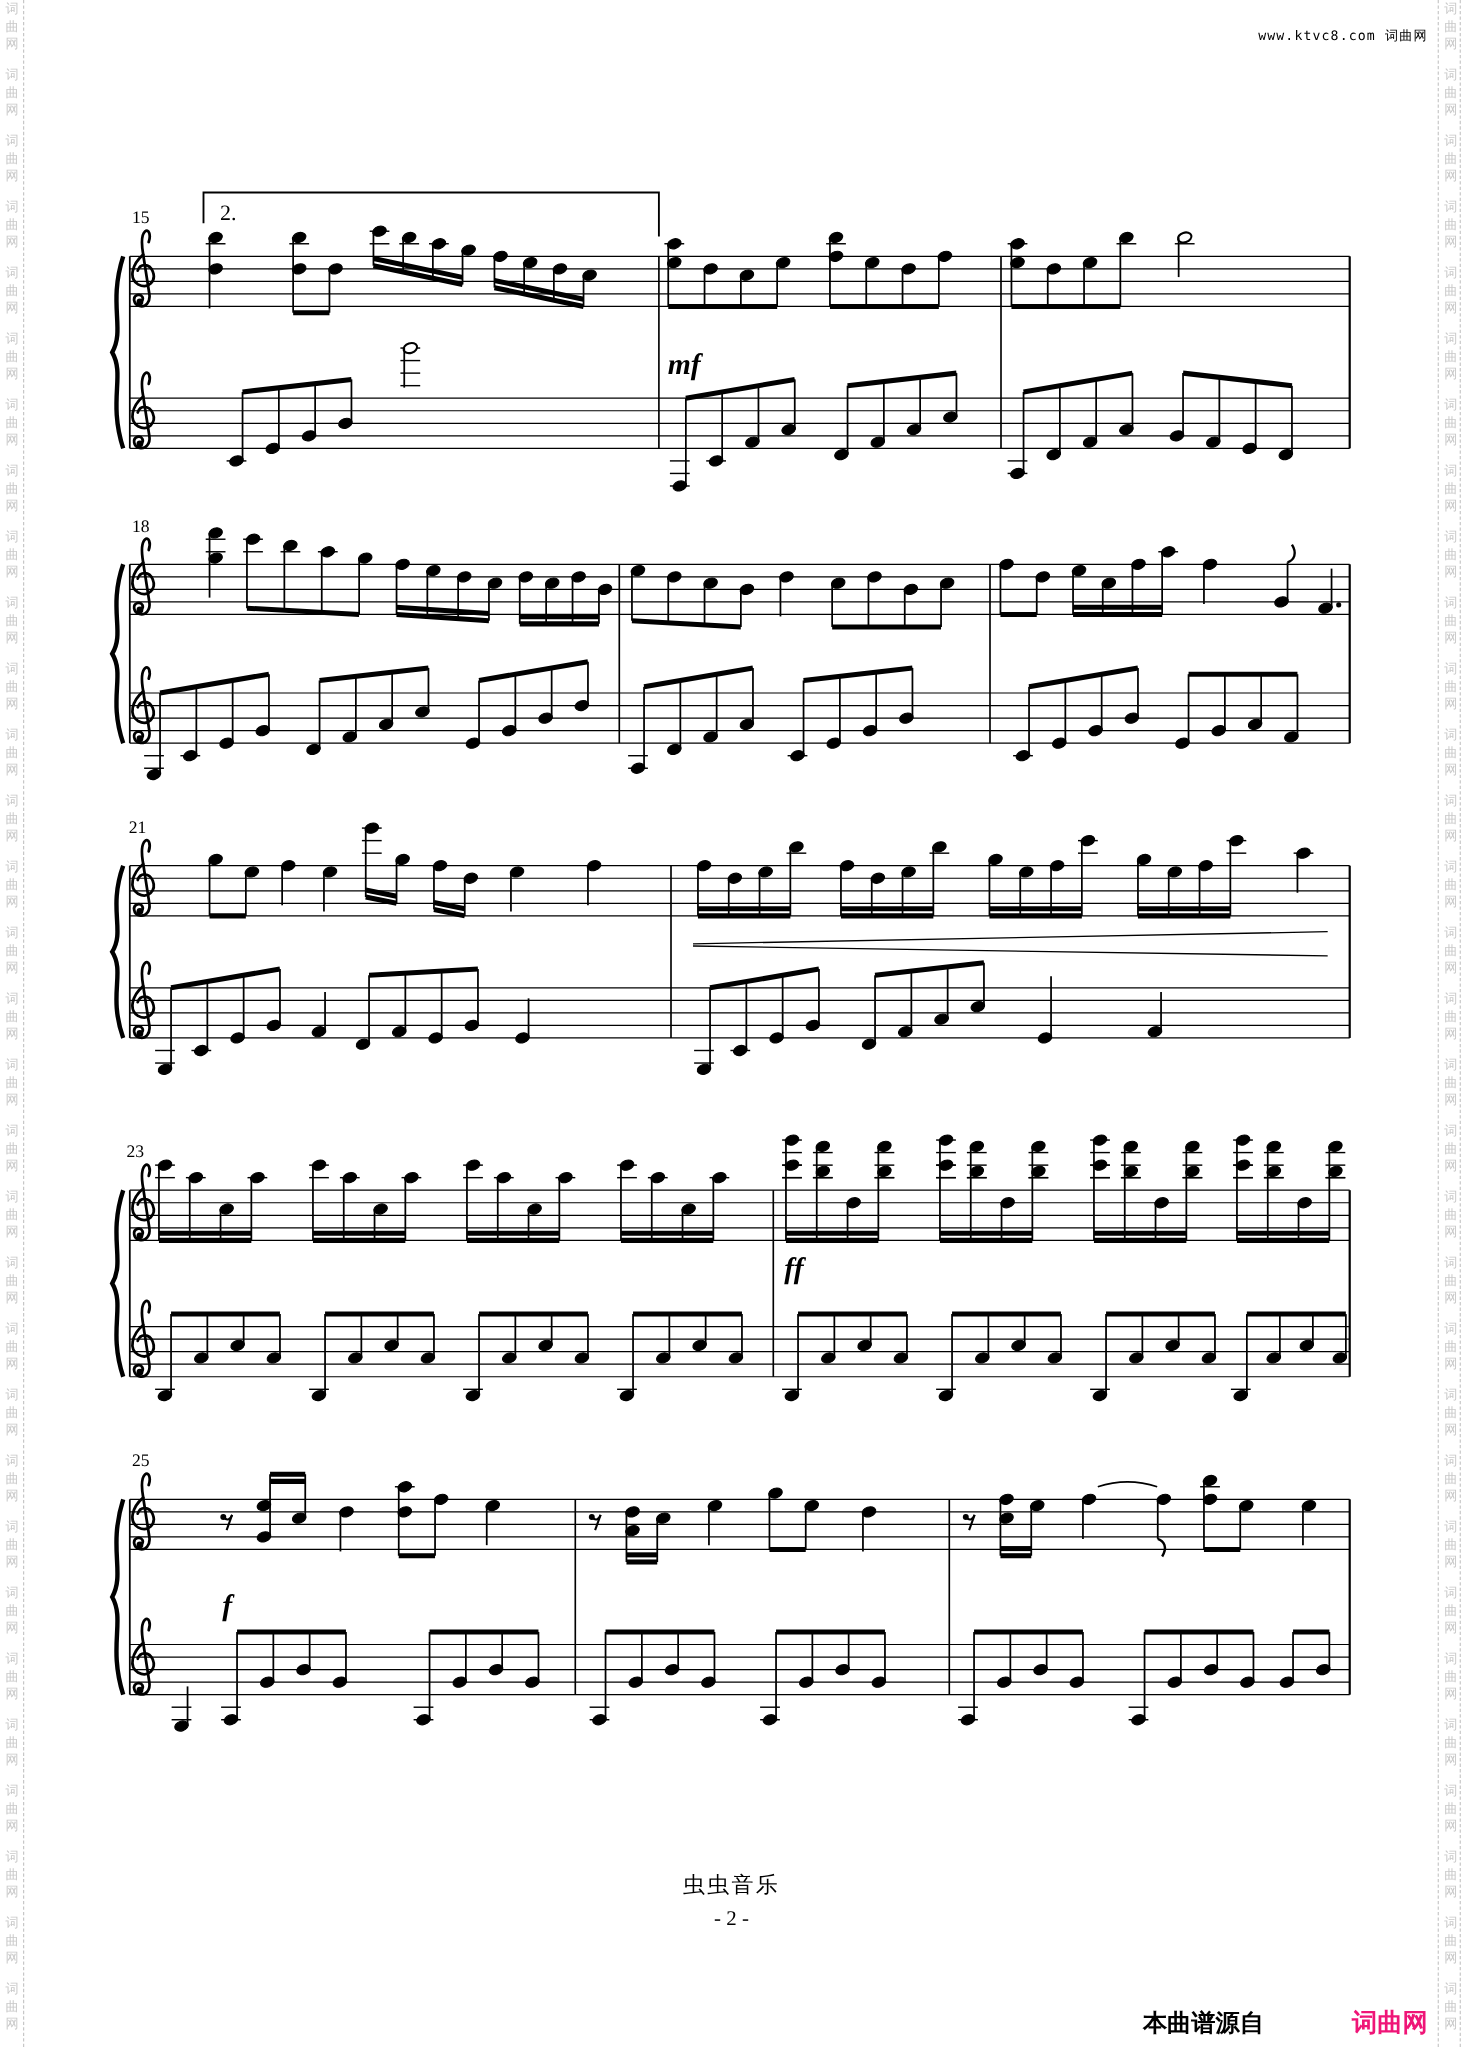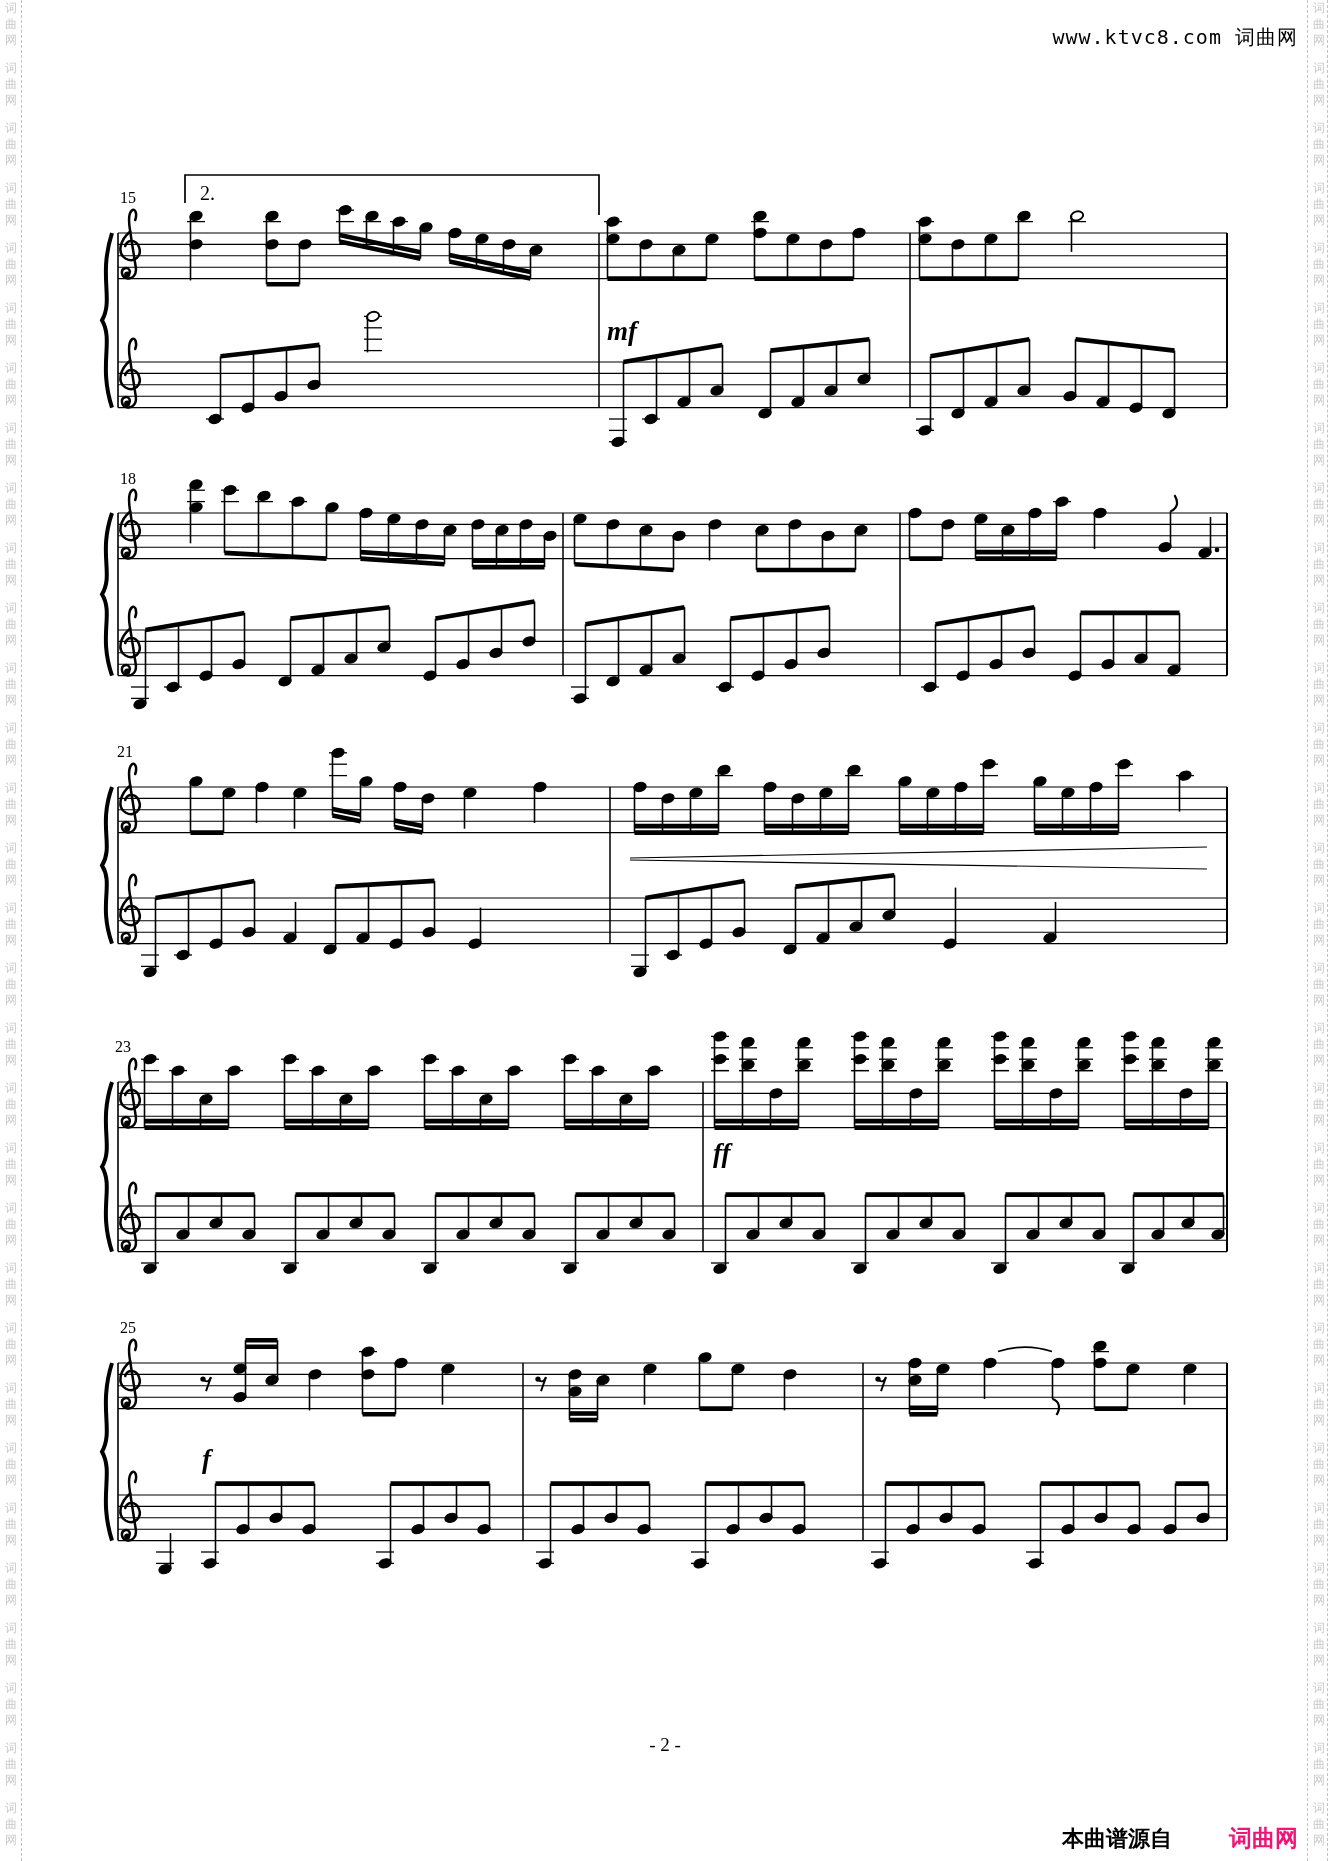--- a/index.html
+++ b/index.html
@@ -4,27 +4,27 @@
 <style>
   html,body{margin:0;padding:0;background:#fff;}
   #page{position:relative;width:1330px;height:1861px;background:#ffffff;overflow:hidden;
         font-family:"Liberation Sans",sans-serif;}
   .border-col{position:absolute;top:0;width:16px;height:1861px;display:flex;flex-direction:column;
         align-items:center;}
   .border-group{display:flex;flex-direction:column;align-items:center;margin-bottom:12px;}
   .border-char{font-size:12px;line-height:16px;color:#c9c9c9;font-family:"Liberation Sans",sans-serif;}
   .dash-line{position:absolute;top:0;height:1861px;width:0;border-left:1px dashed #c2c2c2;}
   #watermark{position:absolute;top:24px;right:32px;font-family:"DejaVu Sans Mono",monospace;
-        font-size:20px;color:#000;letter-spacing:1px;white-space:nowrap;}
+        font-size:12px;color:#000;letter-spacing:1px;white-space:nowrap;}
   #score-svg{position:absolute;left:0;top:0;}
   .footer-center{position:absolute;left:0;width:1330px;text-align:center;
         font-family:"Liberation Serif",serif;color:#000;}
   #footer-site{top:1700px;font-size:20px;letter-spacing:2px;}
   #footer-page{top:1734px;font-size:19px;}
-  #footer-source{position:absolute;top:1806px;right:32px;display:flex;gap:57px;align-items:baseline;justify-content:space-between;}
+  #footer-source{position:absolute;top:1806px;right:32px;display:flex;gap:80px;align-items:baseline;justify-content:space-between;}
   #footer-source .src-label{font-weight:bold;font-size:22px;color:#000;}
   #footer-source .src-site{font-weight:bold;font-size:23px;margin-top:17px;}
 </style>
 </head>
 <body>
 
 <div id="page">
 
   <div class="border-col" id="border-left" style="left:3px;">
       <div class="border-group">
@@ -1281,19 +1281,20 @@
         <ellipse cx="1134" cy="1529.2" rx="6.3" ry="4.4" transform="rotate(-18 1134 1529.2)" fill="#000000" stroke="#000000" stroke-width="1"></ellipse>
         <line x1="1139.5" y1="1529.2" x2="1139.5" y2="1483.6" stroke="#000000" stroke-width="1.6"></line>
         <line x1="1175.5" y1="1483.6" x2="1208.5" y2="1483.6" stroke="#000000" stroke-width="4.6"></line>
         <ellipse cx="1170" cy="1529.2" rx="6.3" ry="4.4" transform="rotate(-18 1170 1529.2)" fill="#000000" stroke="#000000" stroke-width="1"></ellipse>
         <line x1="1175.5" y1="1529.2" x2="1175.5" y2="1483.6" stroke="#000000" stroke-width="1.6"></line>
         <ellipse cx="1203" cy="1517.8" rx="6.3" ry="4.4" transform="rotate(-18 1203 1517.8)" fill="#000000" stroke="#000000" stroke-width="1"></ellipse>
         <line x1="1208.5" y1="1517.8" x2="1208.5" y2="1483.6" stroke="#000000" stroke-width="1.6"></line>
       </g>
     </svg>
 
+  <div class="footer-center" id="footer-site">虫虫音乐</div>
   <div class="footer-center" id="footer-page">- 2 -</div>
 
   <div id="footer-source">
     <span class="src-label">本曲谱源自</span>
     <span class="src-site" style="color: rgb(239, 21, 119);">词曲网</span>
   </div>
 </div>
 
 </body></html>

